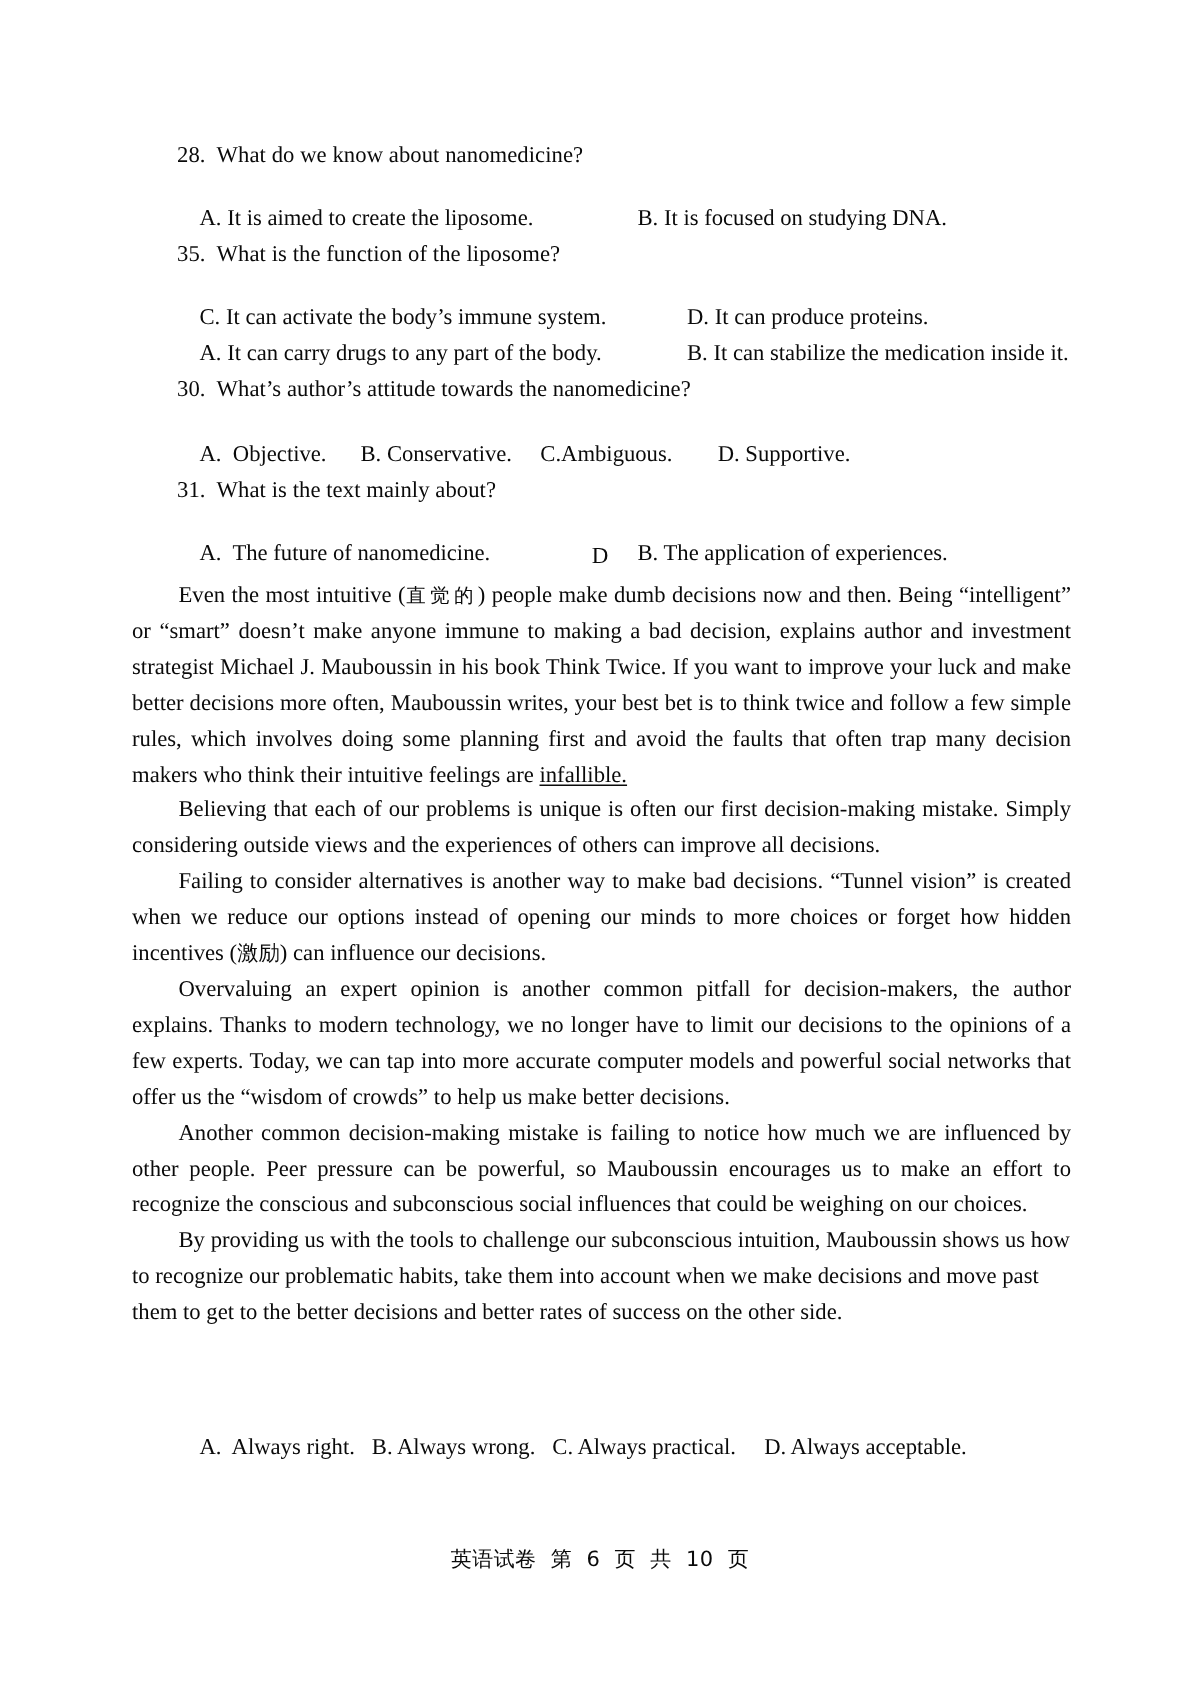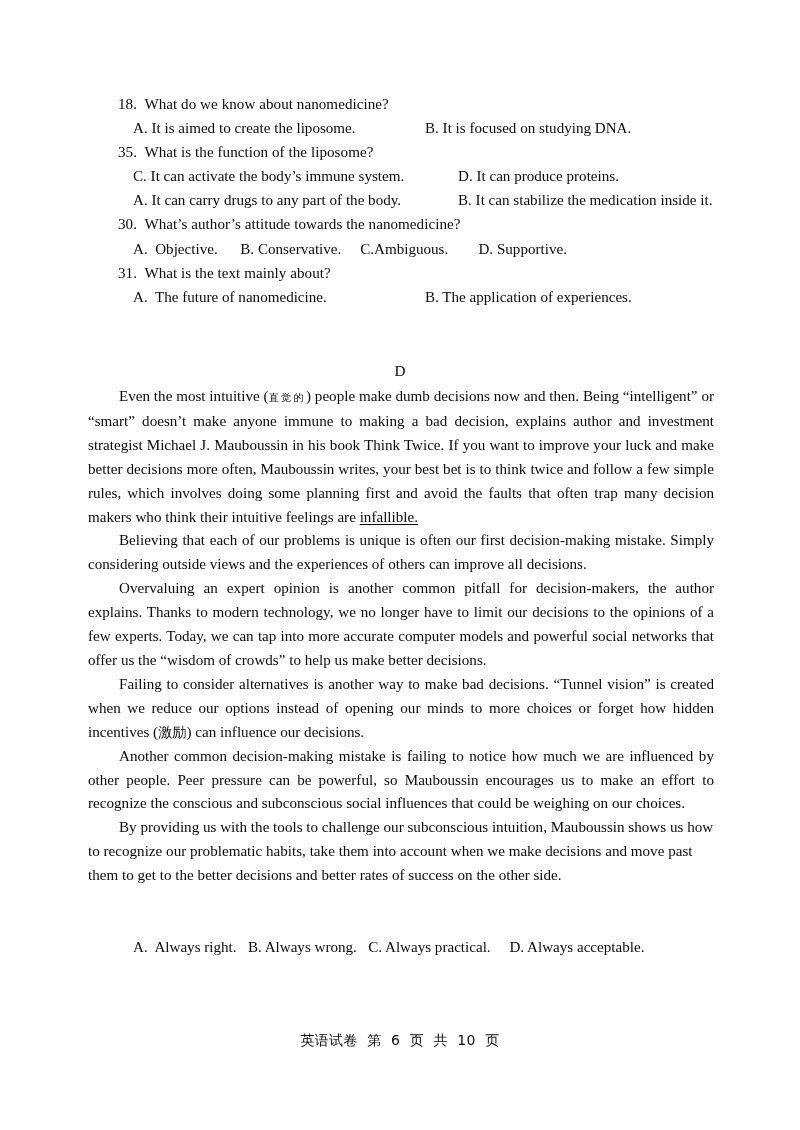--- a/index.html
+++ b/index.html
@@ -34,20 +34,21 @@
     font-size: 15.1px;
     line-height: 24.1px;
     white-space: pre;
     letter-spacing: 0.05px;
   }
   .q-opts {
     padding-left: 15px;
     font-size: 15.1px;
     line-height: 24.1px;
     position: relative;
+    margin-top: 18px;
   }
   .q-opts .row {
     display: block;
     position: relative;
     height: 24.1px;
     white-space: pre;
   }
   .q-opts .col-a {
     position: absolute;
     left: 0;
@@ -88,21 +89,21 @@
   }
   .passage p:last-child { text-align: justify; }
   .passage p.last-loose { text-align: left; }
 
   .cn {
     font-family: "DejaVu Sans", sans-serif;
     font-size: 14.2px;
   }
   .cn-wide {
     font-family: Liberation Serif, serif;
-    font-size: 10px;
+    font-size: 13px;
     letter-spacing: 2.4px;
   }
   .ital { }
   .uline { text-decoration: underline; text-underline-offset: 2px; }
 
   
   .qtail {
     position: absolute;
     left: 118px;
     top: 935px;
@@ -124,21 +125,21 @@
   }
 </style>
 </head>
 <body>
 
 <div class="page">
 
   <div class="qlist">
 
     <div>
-      <div class="q-stem">18.  What do we know about nanomedicine?</div>
+      <div class="q-stem">28.  What do we know about nanomedicine?</div>
       <div class="q-opts">
         <div class="row">
           <span class="col-a">A. It is aimed to create the liposome.</span>
           <span class="col-b-292">B. It is focused on studying DNA.</span>
         </div>
       </div>
     </div>
 
     <div>
       <div class="q-stem">35.  What is the function of the liposome?</div>
@@ -173,22 +174,22 @@
       </div>
     </div>
 
   </div>
 
   <div class="sec-letter">D</div>
 
   <div class="passage">
     <p>Even the most intuitive (<span class="cn-wide">直觉的</span>) people make dumb decisions now and then. Being “intelligent” or “smart” doesn’t make anyone immune to making a bad decision, explains author and investment strategist Michael J. Mauboussin in his book <span class="ital">Think Twice</span>. If you want to improve your luck and make better decisions more often, Mauboussin writes, your best bet is to think twice and follow a few simple rules, which involves doing some planning first and avoid the faults that often trap many decision makers who think their intuitive feelings are <span class="uline">infallible.</span></p>
     <p>Believing that each of our problems is unique is often our first decision-making mistake. Simply considering outside views and the experiences of others can improve all decisions.</p>
+    <p>Failing to consider alternatives is another way to make bad decisions. “Tunnel vision” is created when we reduce our options instead of opening our minds to more choices or forget how hidden incentives (<span class="cn">激励</span>) can influence our decisions.</p>
     <p>Overvaluing an expert opinion is another common pitfall for decision-makers, the author explains. Thanks to modern technology, we no longer have to limit our decisions to the opinions of a few experts. Today, we can tap into more accurate computer models and powerful social networks that offer us the “wisdom of crowds” to help us make better decisions.</p>
-    <p>Failing to consider alternatives is another way to make bad decisions. “Tunnel vision” is created when we reduce our options instead of opening our minds to more choices or forget how hidden incentives (<span class="cn">激励</span>) can influence our decisions.</p>
     <p>Another common decision-making mistake is failing to notice how much we are influenced by other people. Peer pressure can be powerful, so Mauboussin encourages us to make an effort to recognize the conscious and subconscious social influences that could be weighing on our choices.</p>
     <p class="last-loose">By providing us with the tools to challenge our subconscious intuition, Mauboussin shows us how to recognize our problematic habits, take them into account when we make decisions and move past them to get to the better decisions and better rates of success on the other side.</p>
   </div>
 
   <div class="qtail">
     <div>
       <div class="q-opts">
         <div class="row q-opts-inline">
           <span class="col-a">A.  Always right.   B. Always wrong.   C. Always practical.     D. Always acceptable.</span>
         </div>

